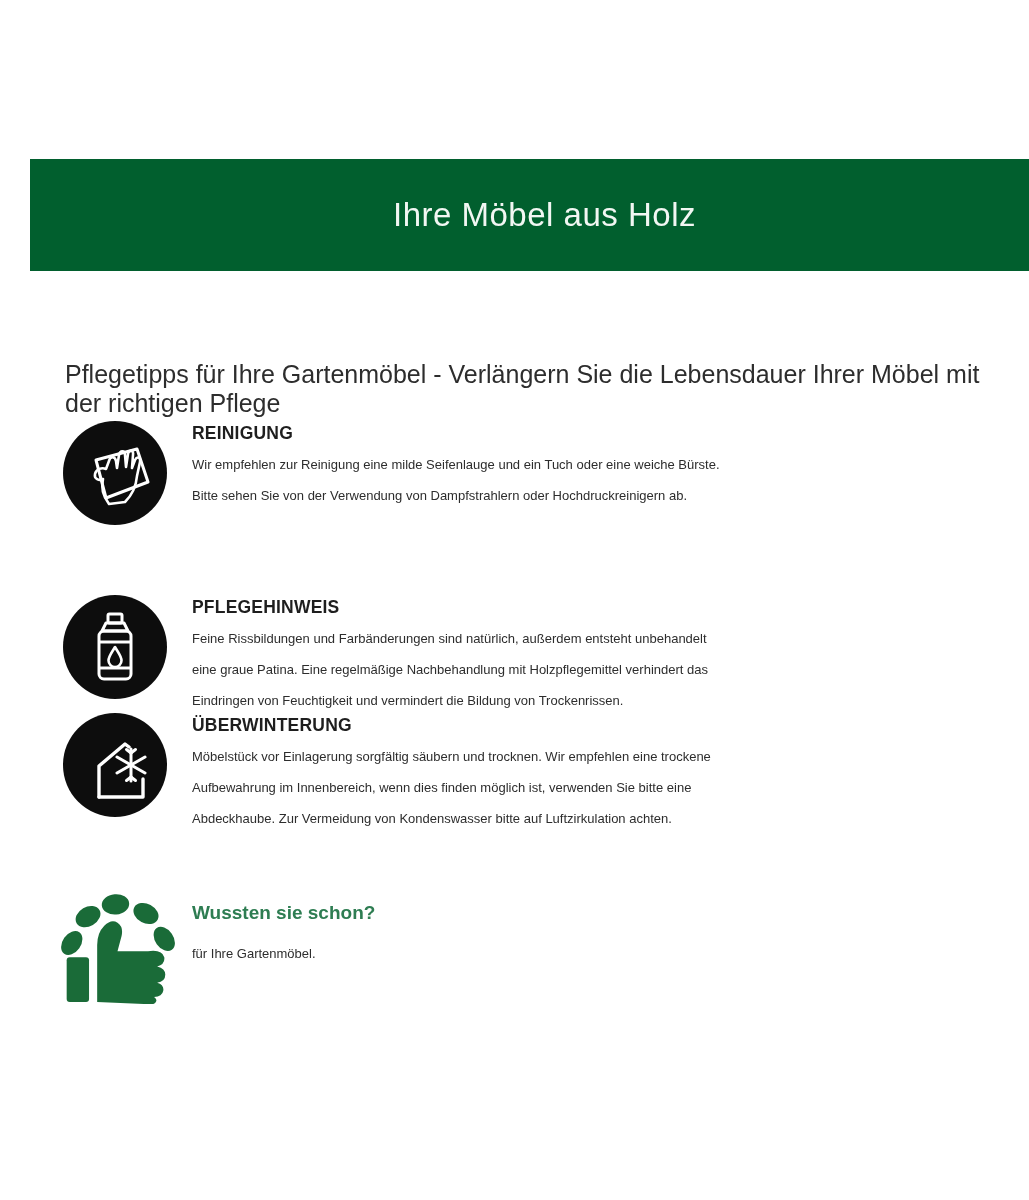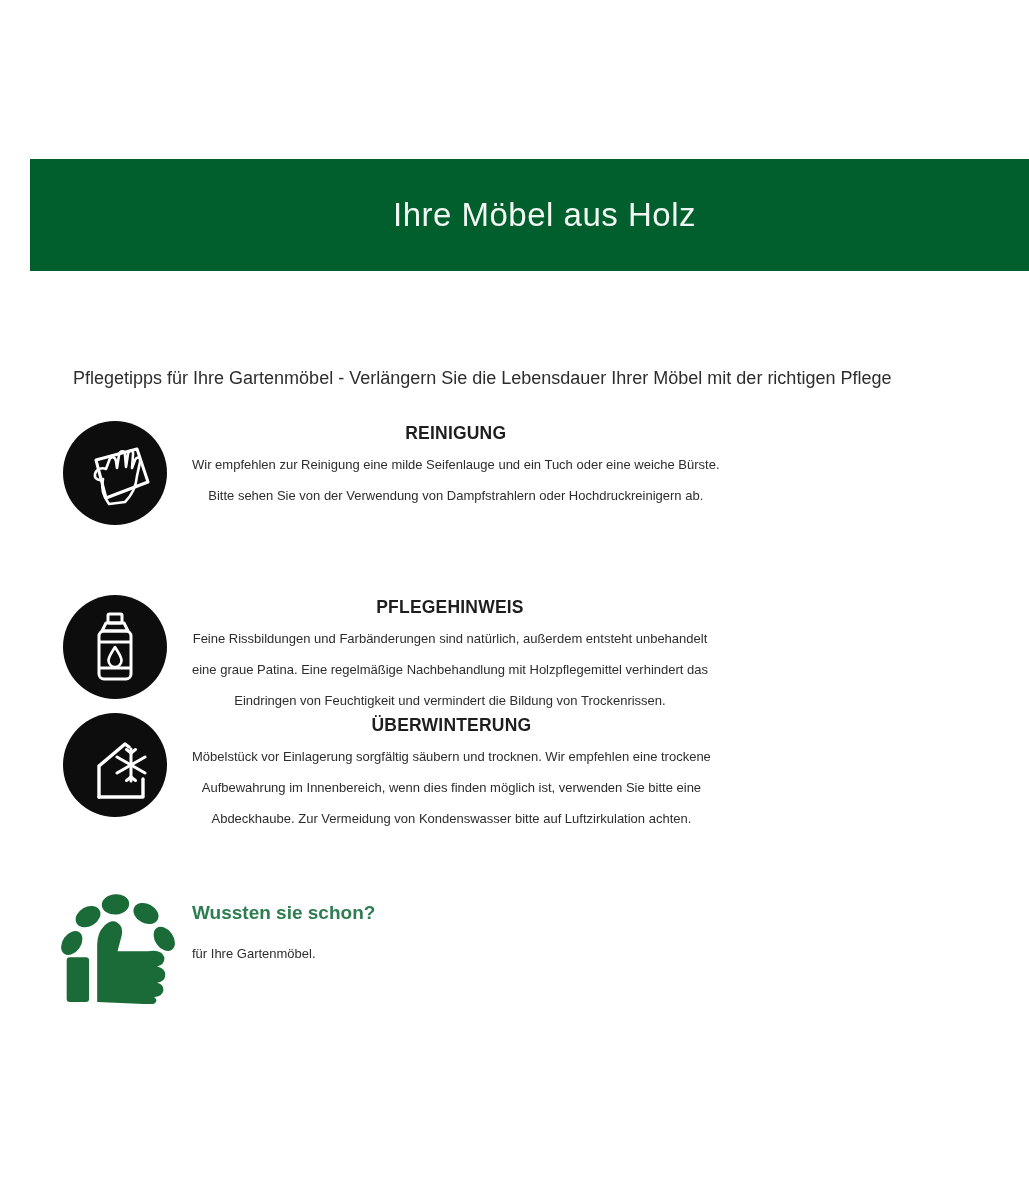--- a/index.html
+++ b/index.html
@@ -23,29 +23,29 @@
     margin: 0;
     color: #f2f7f3;
     font-size: 33px;
     font-weight: 400;
     letter-spacing: 0.5px;
   }
 
   
   .intro {
     position: absolute; top: 352px; left: 57px;
-    margin: 16px;
-    font-size: 18px;
+    margin: 8px;
+    font-size: 25px;
     color: #2d2d2d;
   }
 
   
   .care-section {
     position: absolute; left: 63px;
-    display: flex; align-items: flex-start; text-align: center;
+    display: flex; align-items: flex-start;
   }
   #sec-reinigung     { top: 419px; }
   #sec-pflegehinweis { top: 593px; }
   #sec-ueberwinterung{ top: 711px; }
 
   .icon-circle {
     width: 104px; height: 104px;
     flex: 0 0 104px;
     margin-top: 2px;
   }

